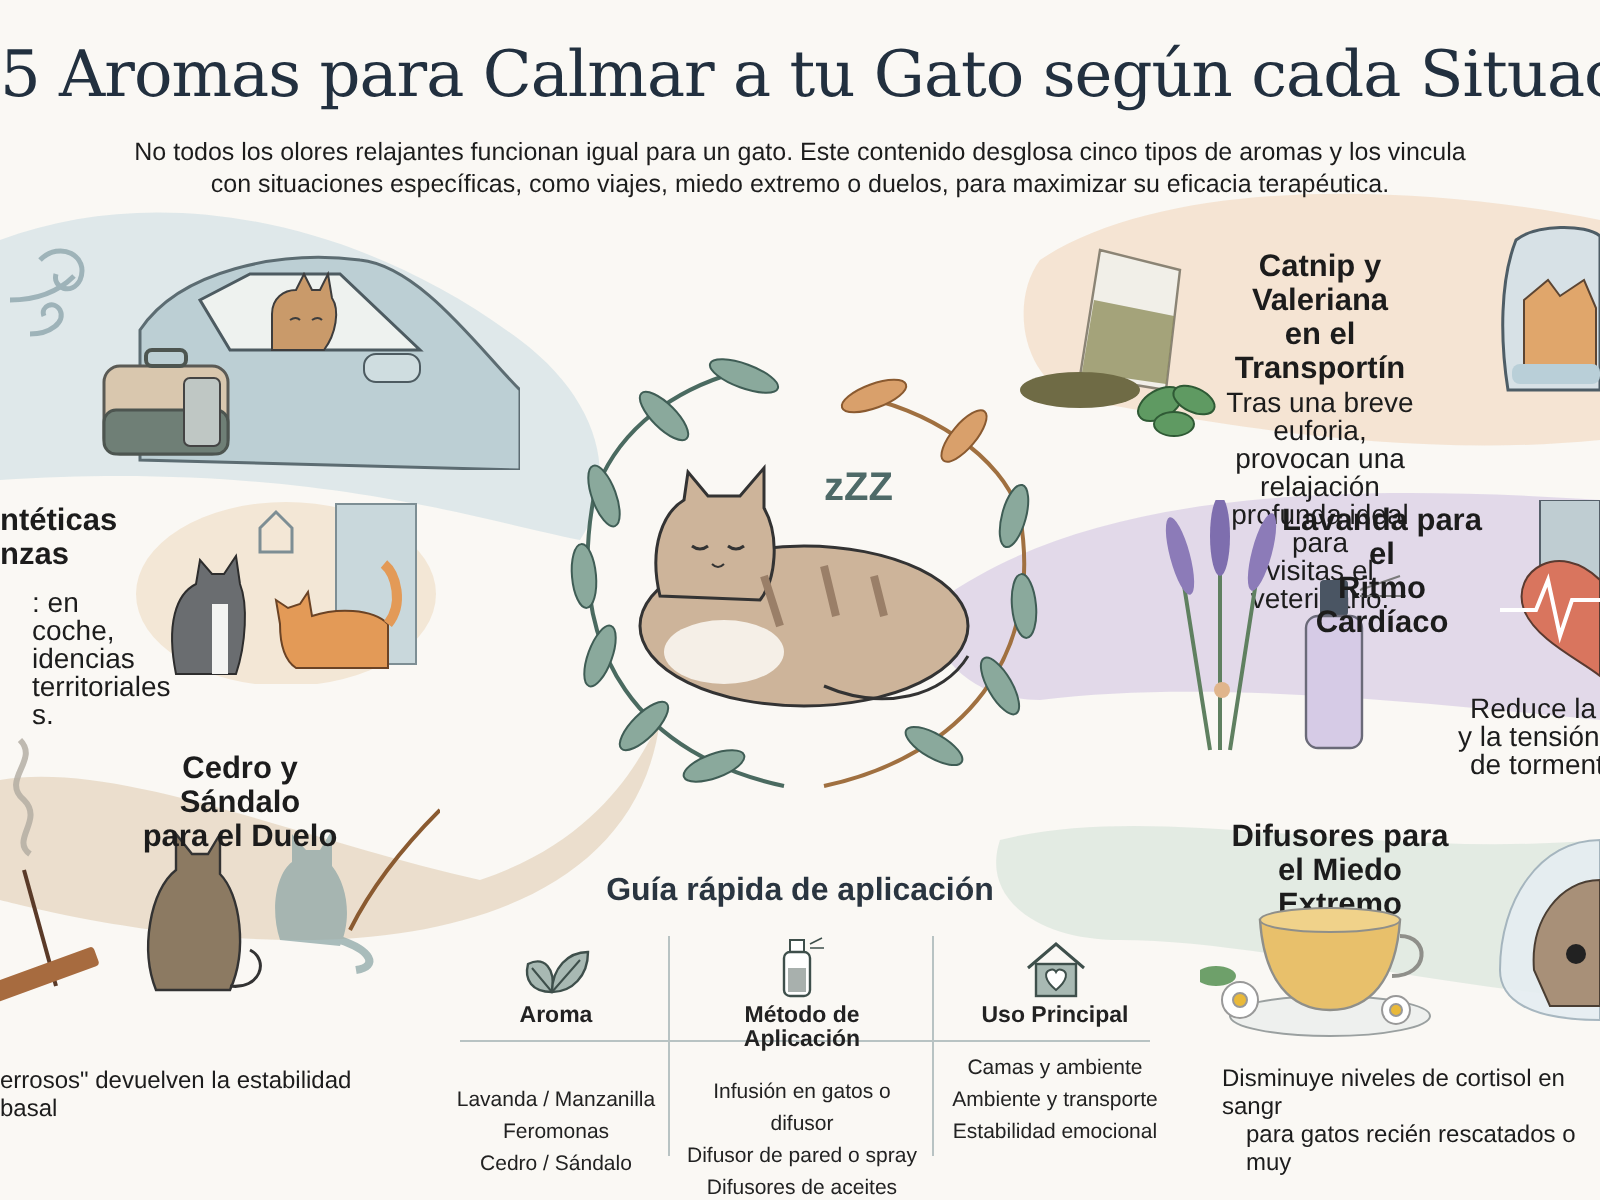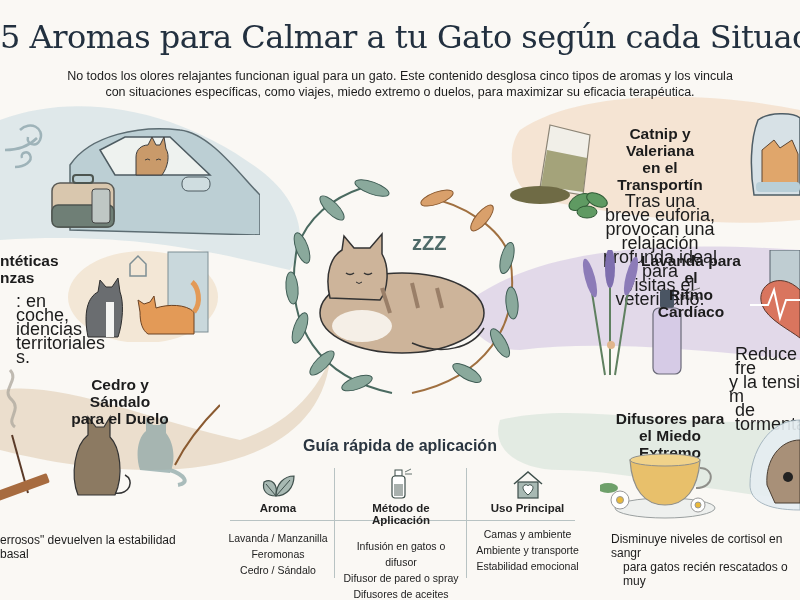--- a/index.html
+++ b/index.html
@@ -1,21 +1,21 @@
 <!DOCTYPE html>
 <html><head>
 <meta charset="utf-8">
 <style>
   html, body { margin:0; padding:0; }
   body { width:800px; height:600px; overflow:hidden; background:#faf8f4; font-family:"Liberation Sans", sans-serif; color:#1c1c1c; position:relative; }
   .abs { position:absolute; }
   .title { left:0; top:18px; width:800px; text-align:center; font-family:"DejaVu Serif", serif; font-size:32px; color:#22303f; letter-spacing:-0.5px; white-space:nowrap; }
   .subtitle { left:60px; top:68px; width:680px; text-align:center; font-size:12.5px; line-height:16px; color:#1c1c1c; }
   .sec-title { font-weight:bold; font-size:15.5px; line-height:17px; text-align:center; color:#1c1c1c; }
-  .sec-body { font-size:18px; line-height:14px; text-align:center; color:#1c1c1c; }
+  .sec-body { font-size:14px; line-height:14px; text-align:center; color:#1c1c1c; }
   .guide-title { left:290px; top:437px; width:220px; text-align:center; font-weight:bold; font-size:16px; color:#2a3540; }
   .col { top:470px; width:110px; text-align:center; }
   .col .head { font-weight:bold; font-size:11.5px; margin-top:2px; color:#222; }
   .col .rows div { font-size:10.5px; line-height:16px; color:#222; }
   .col .icon { height:30px; display:flex; justify-content:center; align-items:flex-end; }
   .vline { width:1px; background:#b8c3c3; }
   .hline { height:1px; background:#b8c3c3; }
 </style>
 </head>
 <body>
@@ -228,21 +228,21 @@
 
 <div class="abs col" style="left:223px;">
   <div class="icon">
     <svg width="40" height="28" viewBox="0 0 40 28">
       <path d="M6,10 C14,6 20,12 18,24 C8,24 4,18 6,10 Z" fill="#a8b9b3" stroke="#3e4f4b" stroke-width="1.2"></path>
       <path d="M18,24 C18,12 26,4 36,4 C36,16 28,24 18,24 Z" fill="#a8b9b3" stroke="#3e4f4b" stroke-width="1.2"></path>
       <path d="M18,24 L32,8 M18,24 L8,12" stroke="#3e4f4b" stroke-width="1"></path>
     </svg>
   </div>
   <div class="head">Aroma</div>
-  <div class="rows" style="margin-top:16px">
+  <div class="rows" style="margin-top:28px">
     <div>Lavanda / Manzanilla</div>
     <div>Feromonas</div>
     <div>Cedro / Sándalo</div>
   </div>
 </div>
 
 <div class="abs col" style="left:342px;width:118px;">
   <div class="icon">
     <svg width="30" height="32" viewBox="0 0 30 32">
       <rect x="9" y="2" width="7" height="6" fill="#fff" stroke="#3e4f4b"></rect>

